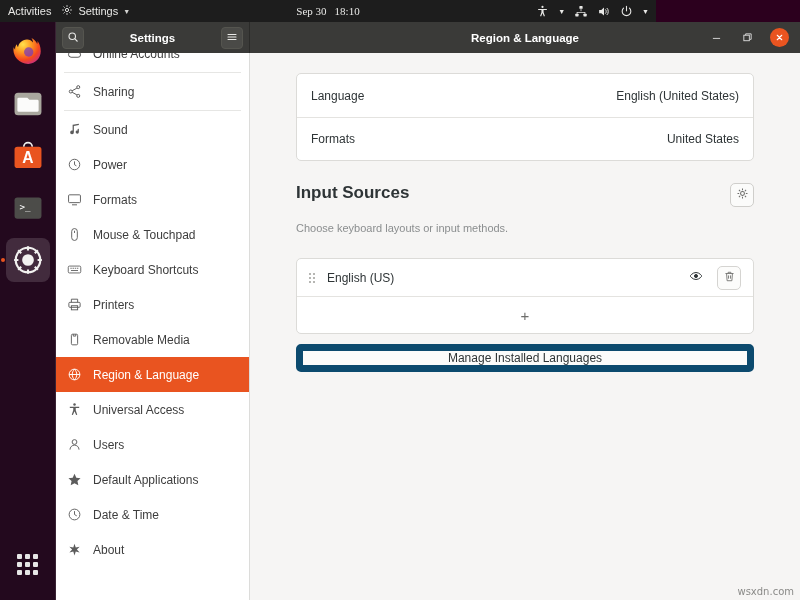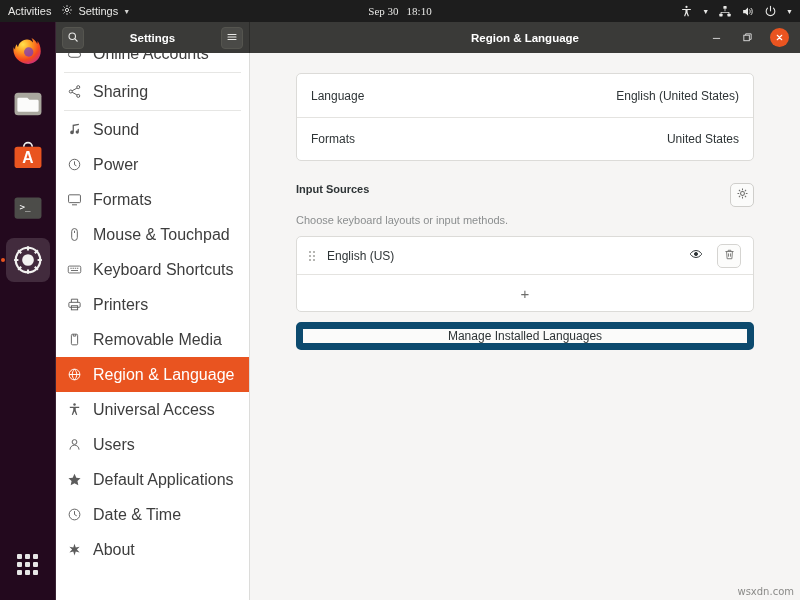--- a/index.html
+++ b/index.html
@@ -6,21 +6,21 @@
   html, body {
     width: 800px; height: 600px;
     font-family: "Liberation Sans", sans-serif;
     overflow: hidden;
     background: #2c001e;
   }
 
   
   #topbar {
     position: absolute; top: 0; left: 0;
-    width: 800px; height: 22px;
+    width: 656px; height: 22px;
     background: #1d1d1d;
     display: flex; align-items: center;
     color: #e8e8e6; font-size: 11px;
     z-index: 50;
   }
   #activities { padding: 0 10px 0 8px; font-size: 11px; cursor: pointer; }
   .tb-app { display: flex; align-items: center; gap: 5px; cursor: pointer; }
   .tb-caret { font-size: 7px; opacity: .9; }
   #clock {
     position: absolute; left: 50%; transform: translateX(-50%);
@@ -99,21 +99,21 @@
   
   #sidebar {
     width: 194px; background: #fff;
     border-right: 1px solid #dcdcda;
     overflow: hidden; position: relative;
   }
   #sidelist { position: absolute; top: -17px; left: 0; right: 0; }
   .side-item {
     height: 35px; display: flex; align-items: center;
     padding: 0 10px; gap: 11px; cursor: pointer;
-    color: #3d3d3d; font-size: 16px;
+    color: #3d3d3d; font-size: 12px;
   }
   .side-item .sicon {
     width: 16px; height: 16px; flex: 0 0 16px;
     display: flex; align-items: center; justify-content: center;
     color: #5c5c5c;
   }
   .side-item.selected { background: #e95420; color: #fff; }
   .side-item.selected .sicon { color: #fff; }
   .side-sep { height: 1px; background: #e6e6e4; margin: 1px 8px; }
 
@@ -131,29 +131,29 @@
     height: 43px; display: flex; align-items: center;
     padding: 0 14px; font-size: 12px; color: #2e3436;
     cursor: pointer;
   }
   .row + .row { border-top: 1px solid #e4e3e0; }
   .row .val { margin-left: auto; color: #2e3436; }
 
   .sect-head {
     margin-top: 22px; display: flex; align-items: flex-start;
   }
-  .sect-title { font-size: 11px; font-weight: bold; color: #2e3436; }
+  .sect-title { font-size: 17px; font-weight: bold; color: #2e3436; }
   .sect-sub { font-size: 11px; color: #8b8e8f; margin-top: 19px; }
   .gear-btn {
     margin-left: auto; width: 24px; height: 24px;
     border: 1px solid #cfcecb; border-radius: 5px; background: #fbfbfa;
     display: flex; align-items: center; justify-content: center; cursor: pointer;
   }
 
-  #is-card { margin-top: 10px; text-align: center; }
+  #is-card { margin-top: 24px; text-align: center; }
   .is-row {
     height: 38px; display: flex; align-items: center;
     padding: 0 12px; font-size: 12px; color: #2e3436;
     border-bottom: 1px solid #e4e3e0; cursor: pointer;
   }
   .drag { display: grid; grid-template-columns: repeat(2,2px); gap: 2px; margin-right: 12px; cursor: grab; }
   .drag i { width: 2px; height: 2px; background: #b6b6b3; display: block; }
   .is-actions { margin-left: auto; display: flex; gap: 9px; }
   .mini-btn {
     width: 24px; height: 24px; border-radius: 5px;

